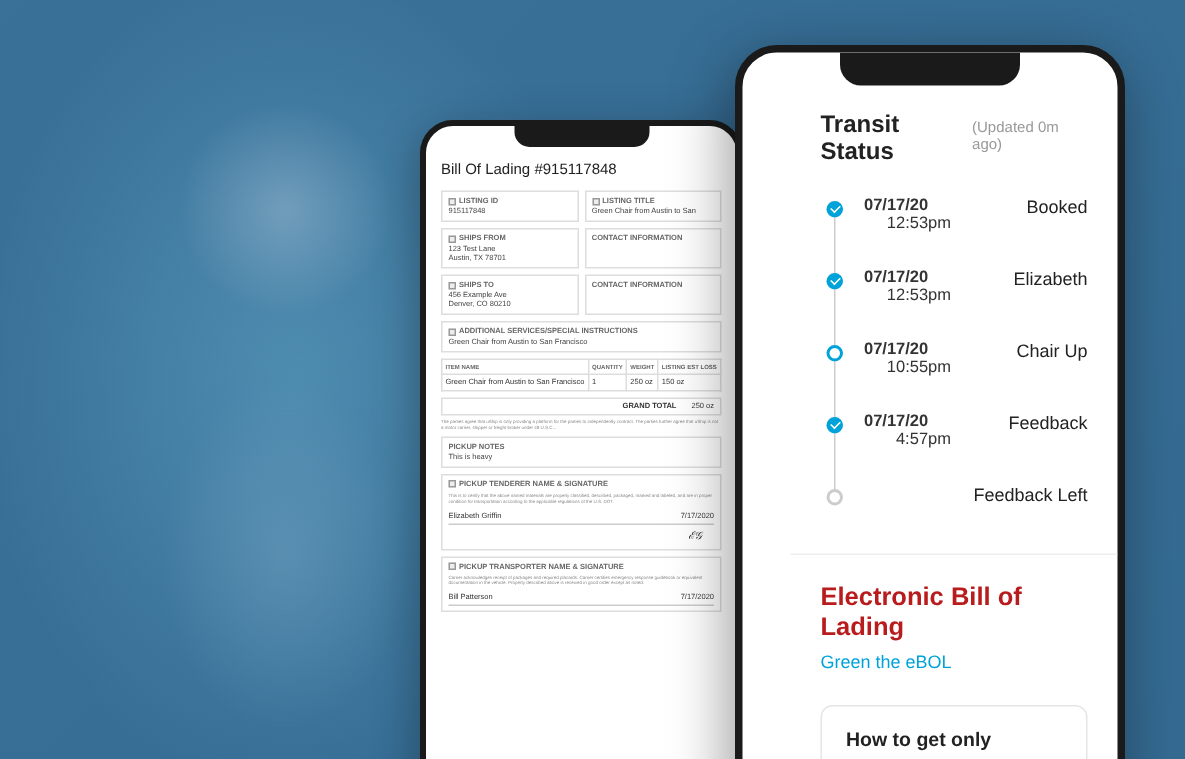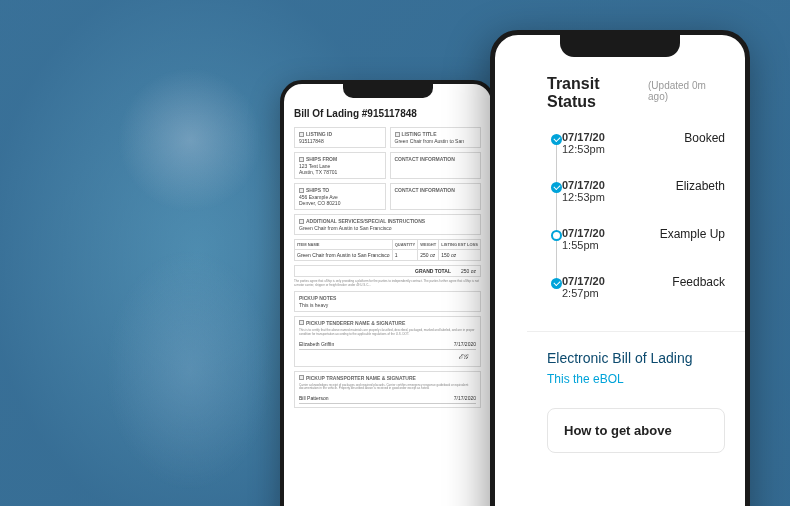--- a/index.html
+++ b/index.html
@@ -53,21 +53,21 @@
       border-radius: 0 0 10px 10px;
       z-index: 10;
     }
     .bol-content {
       padding: 24px 10px 10px;
       font-size: 6px;
       color: #333;
     }
     .bol-title {
       font-size: 10px;
-      font-weight: 700;
+      font-weight: 400;
       margin-bottom: 8px;
       color: #222;
     }
     .bol-section {
       border: 1px solid #ddd;
       margin-bottom: 4px;
       padding: 3px 4px;
     }
     .bol-section-header {
       font-size: 5px;
@@ -178,20 +178,21 @@
       font-size: 10px;
       color: #999;
     }
     .timeline {
       position: relative;
       padding-left: 4px;
     }
     .timeline-item {
       display: flex;
       align-items: flex-start;
+      gap: 14px;
       position: relative;
       padding-bottom: 24px;
     }
     .timeline-item:not(:last-child)::before {
       content: '';
       position: absolute;
       left: 5px;
       top: 14px;
       bottom: -4px;
       width: 1px;
@@ -231,36 +232,37 @@
     .timeline-date {
       font-size: 11px;
       font-weight: 600;
       color: #333;
       width: 58px;
     }
     .timeline-time {
       font-size: 11px;
       color: #333;
       font-weight: 400;
+      text-align: right;
     }
     .timeline-label {
       font-size: 12px;
       color: #222;
       flex: 1;
       text-align: right;
     }
     .section-divider {
       height: 1px;
       background: #eee;
       margin: 8px -20px 18px;
     }
     .ebol-title {
-      font-size: 14px;
-      font-weight: 400;
-      color: #0c4a6e;
+      font-size: 17px;
+      font-weight: 700;
+      color: #b91c1c;
       margin-bottom: 6px;
     }
     .ebol-link {
       font-size: 12px;
       color: #00a3d9;
       cursor: pointer;
     }
     .paid-card {
       margin-top: 22px;
       padding: 14px 16px;
@@ -425,38 +427,46 @@
           <div>07/17/20</div>
           <div class="timeline-time">12:53pm</div>
         </div>
         <div class="timeline-label">Elizabeth</div>
       </div>
 
       <div class="timeline-item">
         <div class="timeline-dot dot-outline"></div>
         <div class="timeline-date">
           <div>07/17/20</div>
-          <div class="timeline-time">1:55pm</div>
-        </div>
-        <div class="timeline-label">Example Up</div>
+          <div class="timeline-time">10:55pm</div>
+        </div>
+        <div class="timeline-label">Chair Up</div>
       </div>
 
       <div class="timeline-item">
         <div class="timeline-dot dot-filled"></div>
         <div class="timeline-date">
           <div>07/17/20</div>
-          <div class="timeline-time">2:57pm</div>
+          <div class="timeline-time">4:57pm</div>
         </div>
         <div class="timeline-label">Feedback</div>
       </div>
 
+      <div class="timeline-item">
+        <div class="timeline-dot dot-empty"></div>
+        <div class="timeline-date">
+          <div></div>
+          <div class="timeline-time"></div>
+        </div>
+        <div class="timeline-label">Feedback Left</div>
+      </div>
     </div>
 
     <div class="section-divider"></div>
 
     <div class="ebol-title">Electronic Bill of Lading</div>
-    <div class="ebol-link">This the eBOL</div>
+    <div class="ebol-link">Green the eBOL</div>
 
     <div class="paid-card">
-      <div class="paid-title">How to get above</div>
+      <div class="paid-title">How to get only</div>
     </div>
   </div>
 </div>
 
 </body></html>

